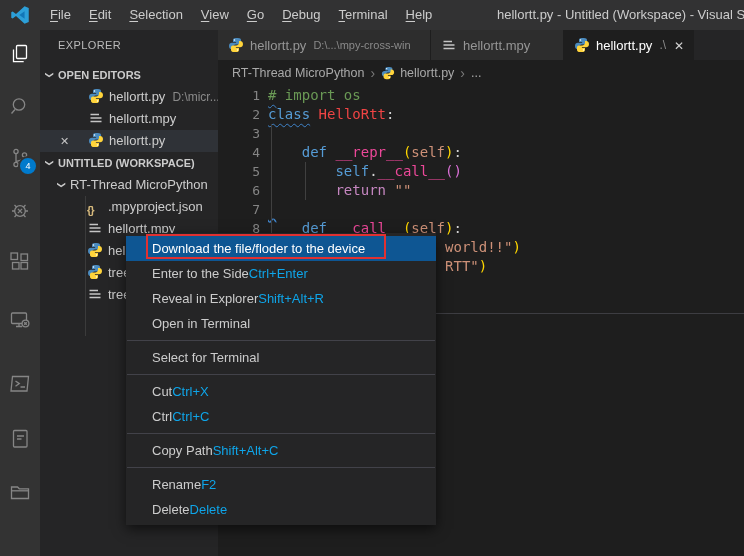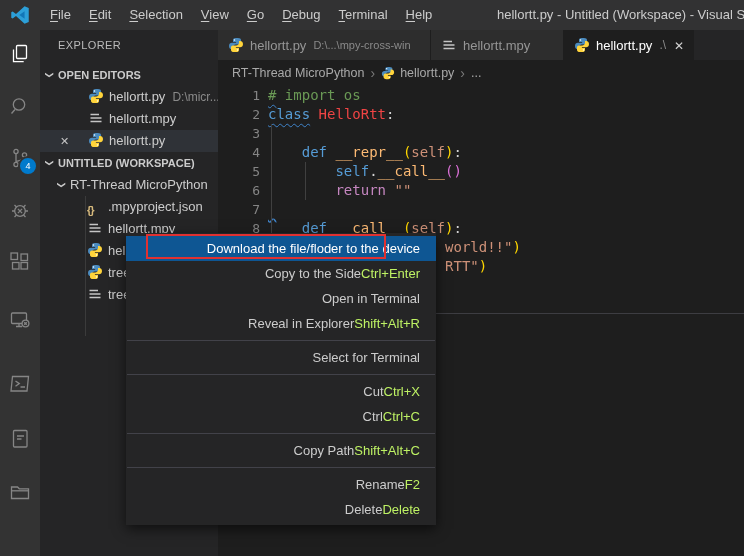--- a/index.html
+++ b/index.html
@@ -59,34 +59,34 @@
   .bc-sep::before{content:"›";font-size:14px}
   .breadcrumb .ficon{margin-right:5px;width:14px;height:14px}
   .breadcrumb .ficon svg{width:14px;height:14px}
   
   .code{position:absolute;left:0;top:56px;width:526px;height:227px;font-family:"DejaVu Sans Mono",monospace;
         font-size:14px;line-height:19px;overflow:hidden}
   #gutter{position:absolute;left:0;top:0;width:42px;text-align:right;color:#858585;font-size:13px}
   #gutter div{height:19px;line-height:19px}
   #code-lines{position:absolute;left:50px;top:0;white-space:pre}
   .cl{height:19px;line-height:19px}
-  .comment{color:#6a9955}.kw{color:#569cd6}.cls{color:#ef4444}.fn{color:#fdba74}
+  .comment{color:#6a9955}.kw{color:#569cd6}.cls{color:#ef4444}.fn{color:#ec4899}
   .param{color:#ce9178}.ctrl{color:#c586c0}.str{color:#ce9178}.plain{color:#d4d4d4}
   .b1{color:#ffd700}.b2{color:#da70d6}
   .sq{text-decoration:underline;text-decoration-style:wavy;text-decoration-color:#3f83c9;
       text-decoration-thickness:1px;text-underline-offset:4px}
   .sqonly{display:inline-block;width:9px;text-decoration:underline wavy #3f83c9;text-underline-offset:4px}
   .ind-guide{position:absolute;width:1px;background:#404040}
   .sash{position:absolute;left:0;top:283px;width:526px;height:1px;background:#3d3d42}
   
   .ctx-menu{position:absolute;left:126px;top:233px;width:310px;background:#252526;color:#cccccc;
             font-size:13px;padding:3px 0;box-shadow:0 4px 12px rgba(0,0,0,.6);z-index:50}
-  .mi{height:25px;line-height:25px;display:flex;justify-content:flex-end;
-      padding:0 16px 0 26px;white-space:nowrap}
-  .mi .sc{color:#bef264}
+  .mi{height:25px;line-height:25px;display:flex;justify-content:flex-start;
+      padding:0 8px 0 26px;white-space:nowrap}
+  .mi .sc{color:#0ea5e9}
   .mi.hl{background:#0e5693;color:#ffffff}
   .menu-sep{height:1px;background:#424249;margin:4px 1px}
   .annot-box{position:absolute;left:20px;top:1px;width:240px;height:25px;border:2px solid #e03131;
              box-sizing:border-box;pointer-events:none;z-index:60}
 </style>
 </head>
 <body>
 
 <div class="titlebar">
   <svg class="logo" viewBox="0 0 24 24">
@@ -287,31 +287,31 @@
   </div>
   <div class="sash"></div>
 </div>
 
 <div class="ctx-menu" id="ctx-menu">
     <div class="mi hl">
       <span>Download the file/floder to the device</span>
       <span class="sc"></span>
     </div>
     <div class="mi">
-      <span>Copy to the Side</span>
+      <span>Enter to the Side</span>
       <span class="sc">Ctrl+Enter</span>
+    </div>
+    <div class="mi">
+      <span>Reveal in Explorer</span>
+      <span class="sc">Shift+Alt+R</span>
     </div>
     <div class="mi">
       <span>Open in Terminal</span>
       <span class="sc"></span>
     </div>
-    <div class="mi">
-      <span>Reveal in Explorer</span>
-      <span class="sc">Shift+Alt+R</span>
-    </div>
     <div class="menu-sep"></div>
     <div class="mi">
       <span>Select for Terminal</span>
       <span class="sc"></span>
     </div>
     <div class="menu-sep"></div>
     <div class="mi">
       <span>Cut</span>
       <span class="sc">Ctrl+X</span>
     </div>

